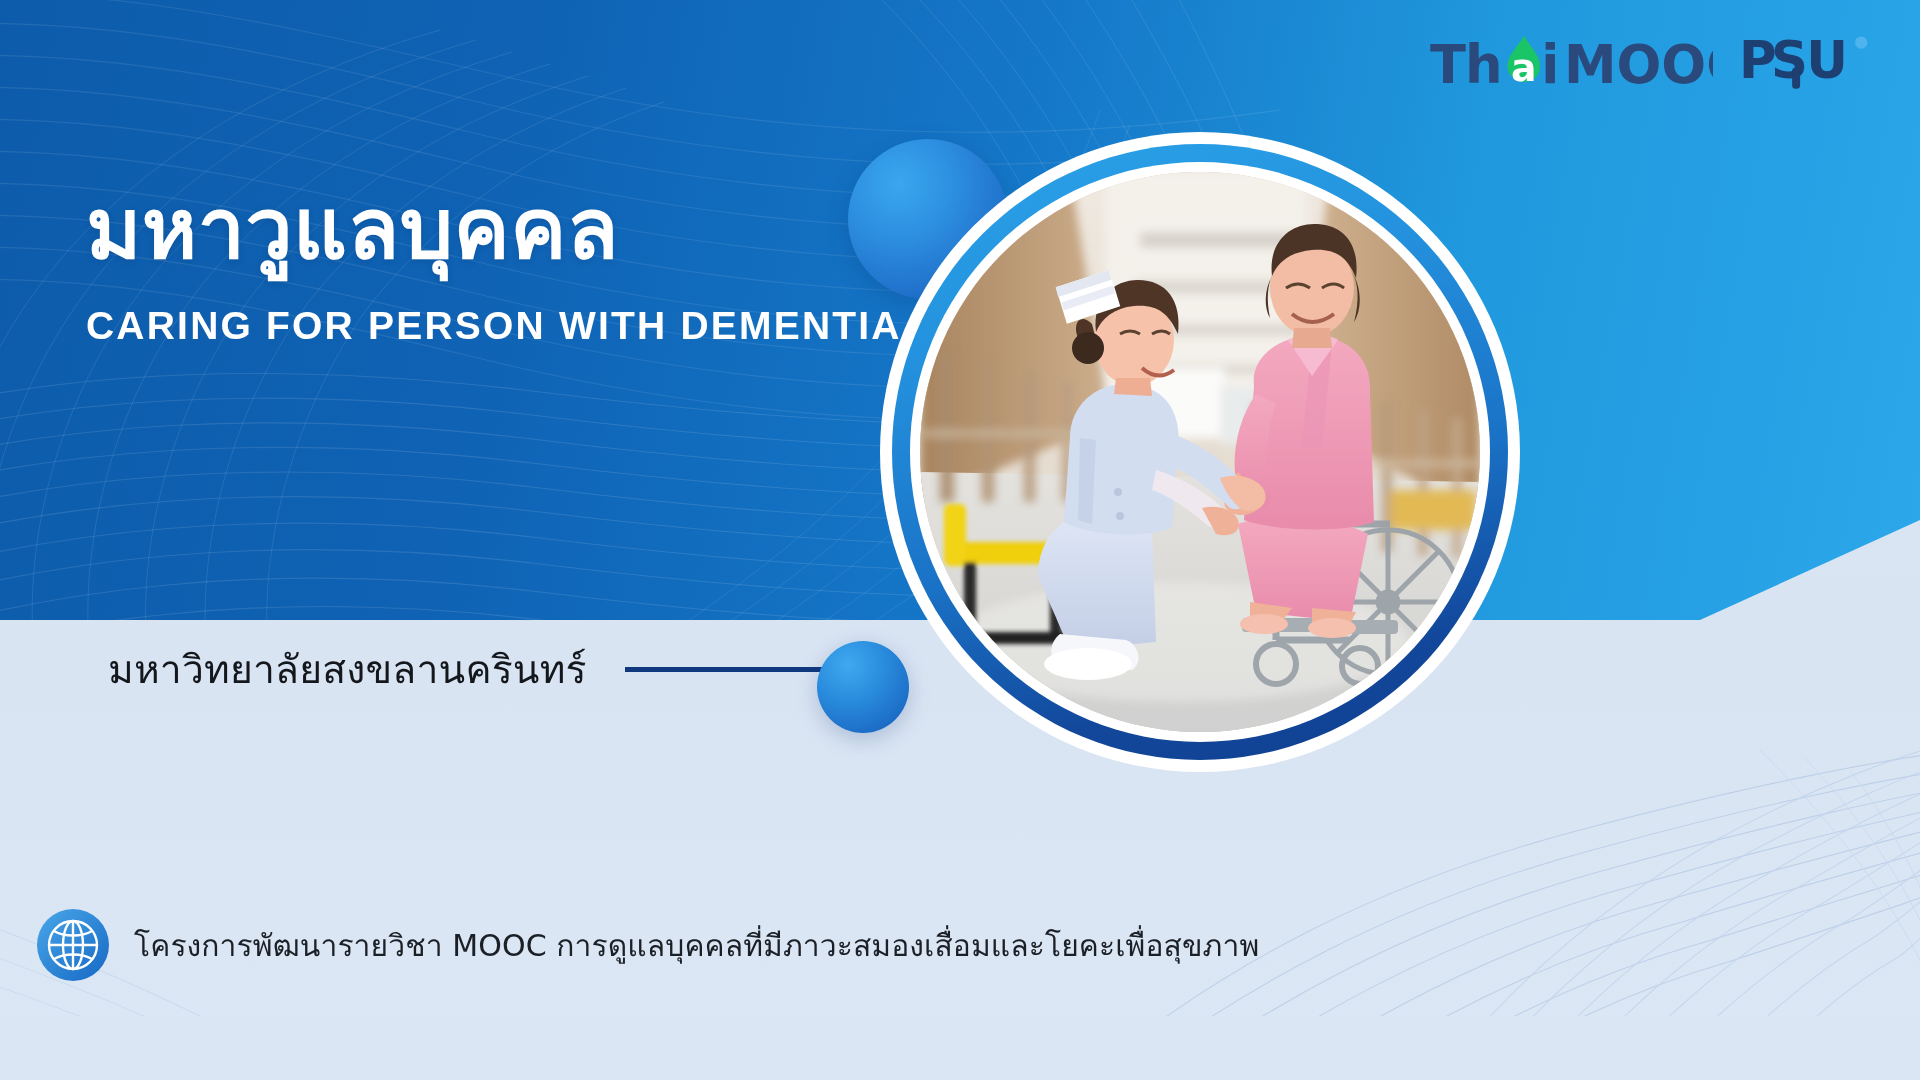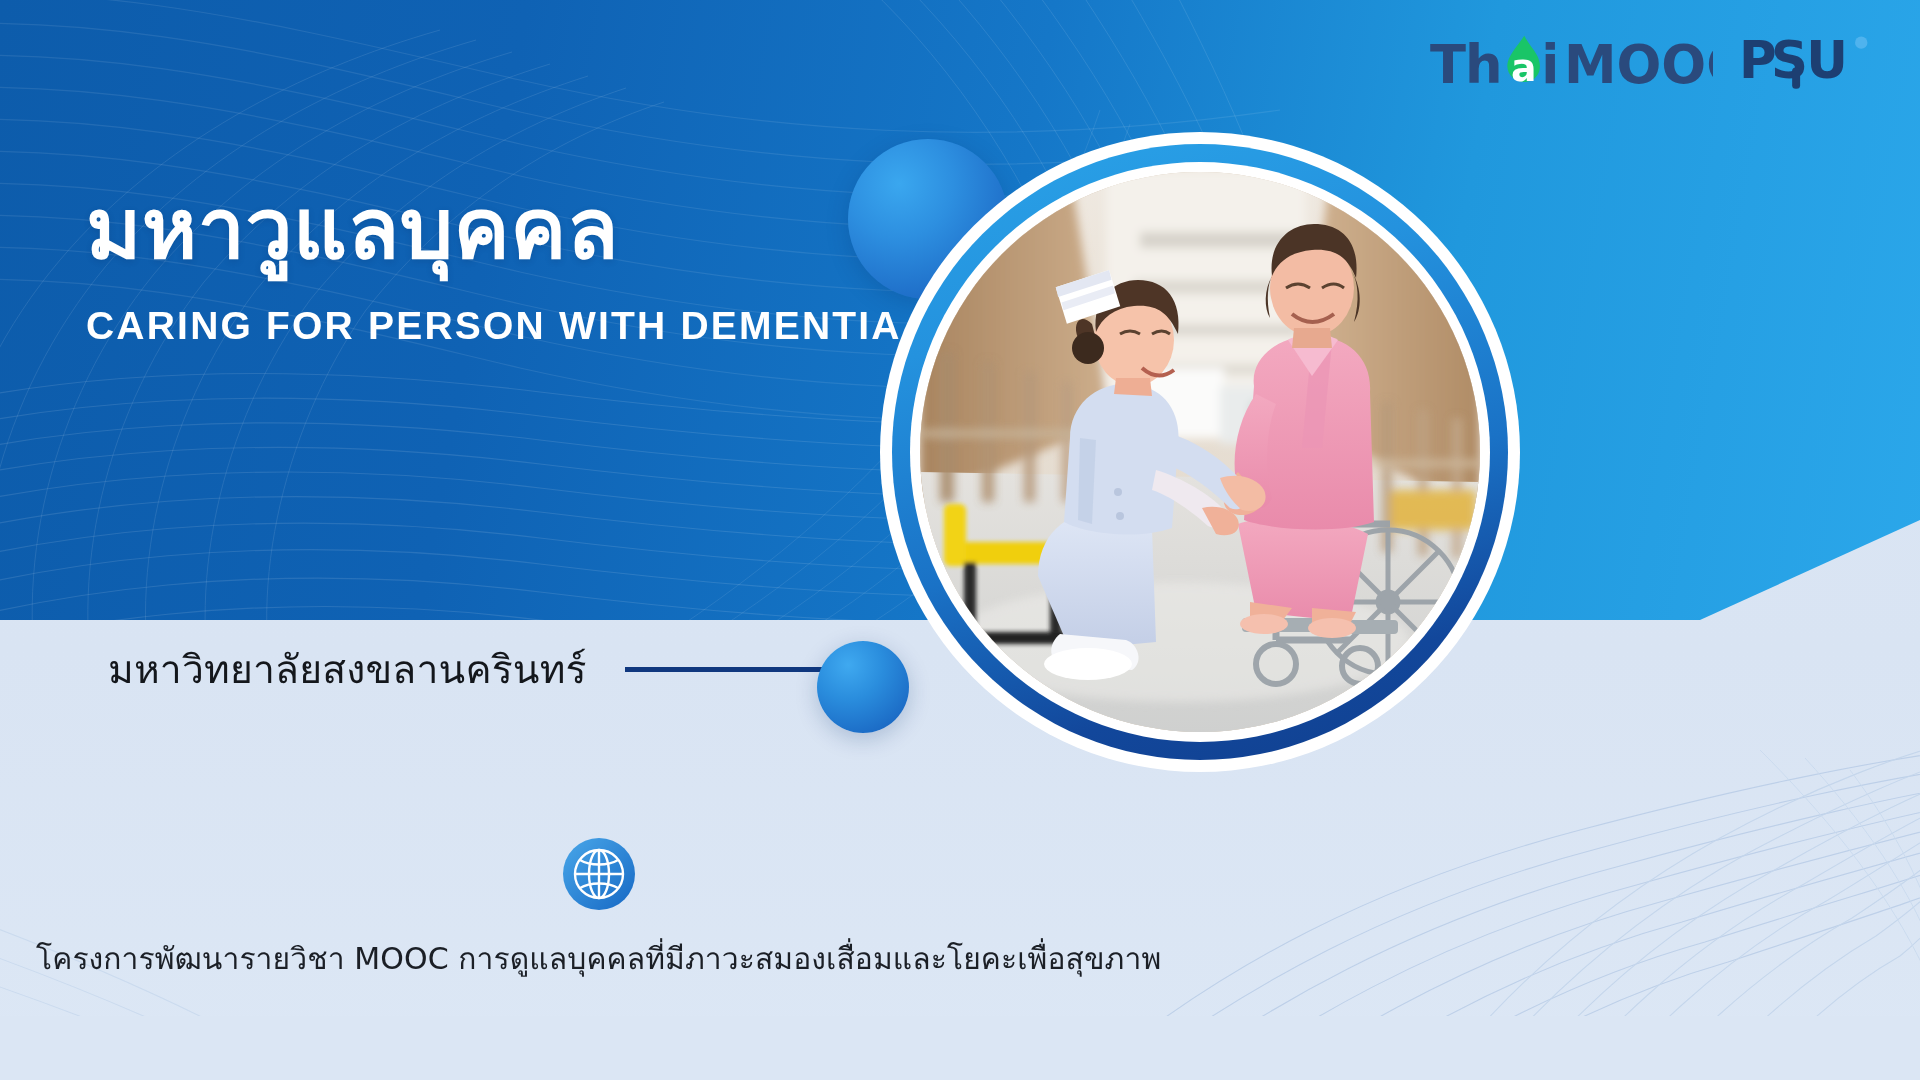--- a/index.html
+++ b/index.html
@@ -96,21 +96,21 @@
     background:#cbb9a3;
   }
   .photo-clip svg { position:absolute; left:0; top:0; width:100%; height:100%; }
 
   
   .logos { position:absolute; right:48px; top:30px; display:flex; align-items:center; gap:26px; }
   .logo-thaimooc { height:66px; }
   .logo-psu { height:62px; }
 
   
-  .footer { position:absolute; left:36px; bottom:34px; display:flex; align-items:center; gap:24px;flex-direction:column; }
+  .footer { position:absolute; left:36px; bottom:34px; display:flex; align-items:center; gap:24px; }
   .globe { width:74px; height:74px; flex:0 0 auto; }
   .footer-text {
     color:#1b1f26;
     font-family:"DejaVu Sans","Liberation Sans",sans-serif;
     font-size:30px; font-weight:400; letter-spacing:.1px;
     white-space:nowrap;
   }
 </style>
 </head>
 <body>

